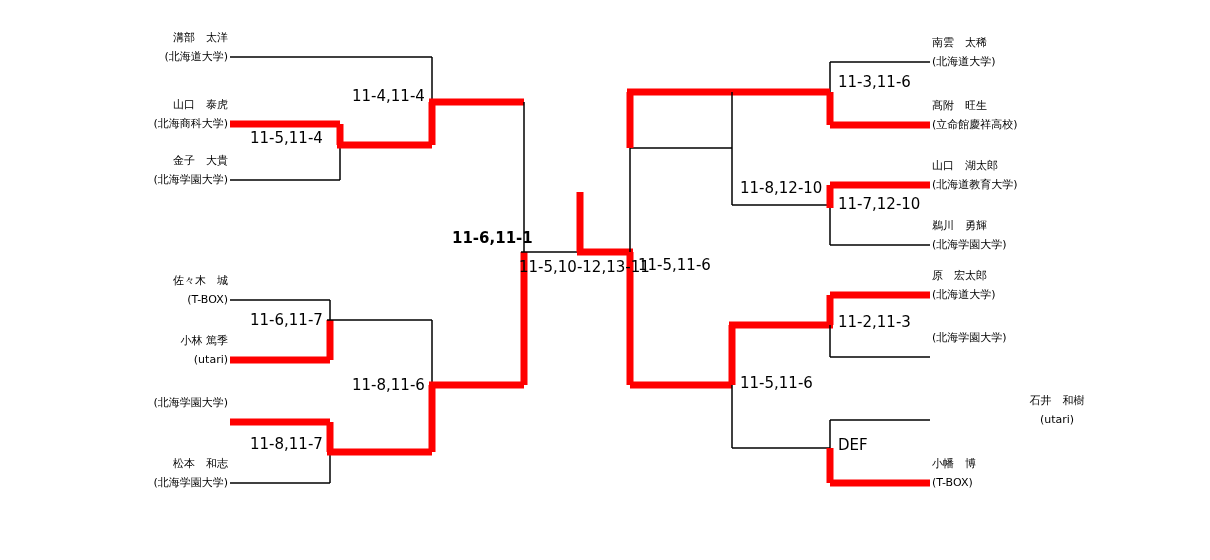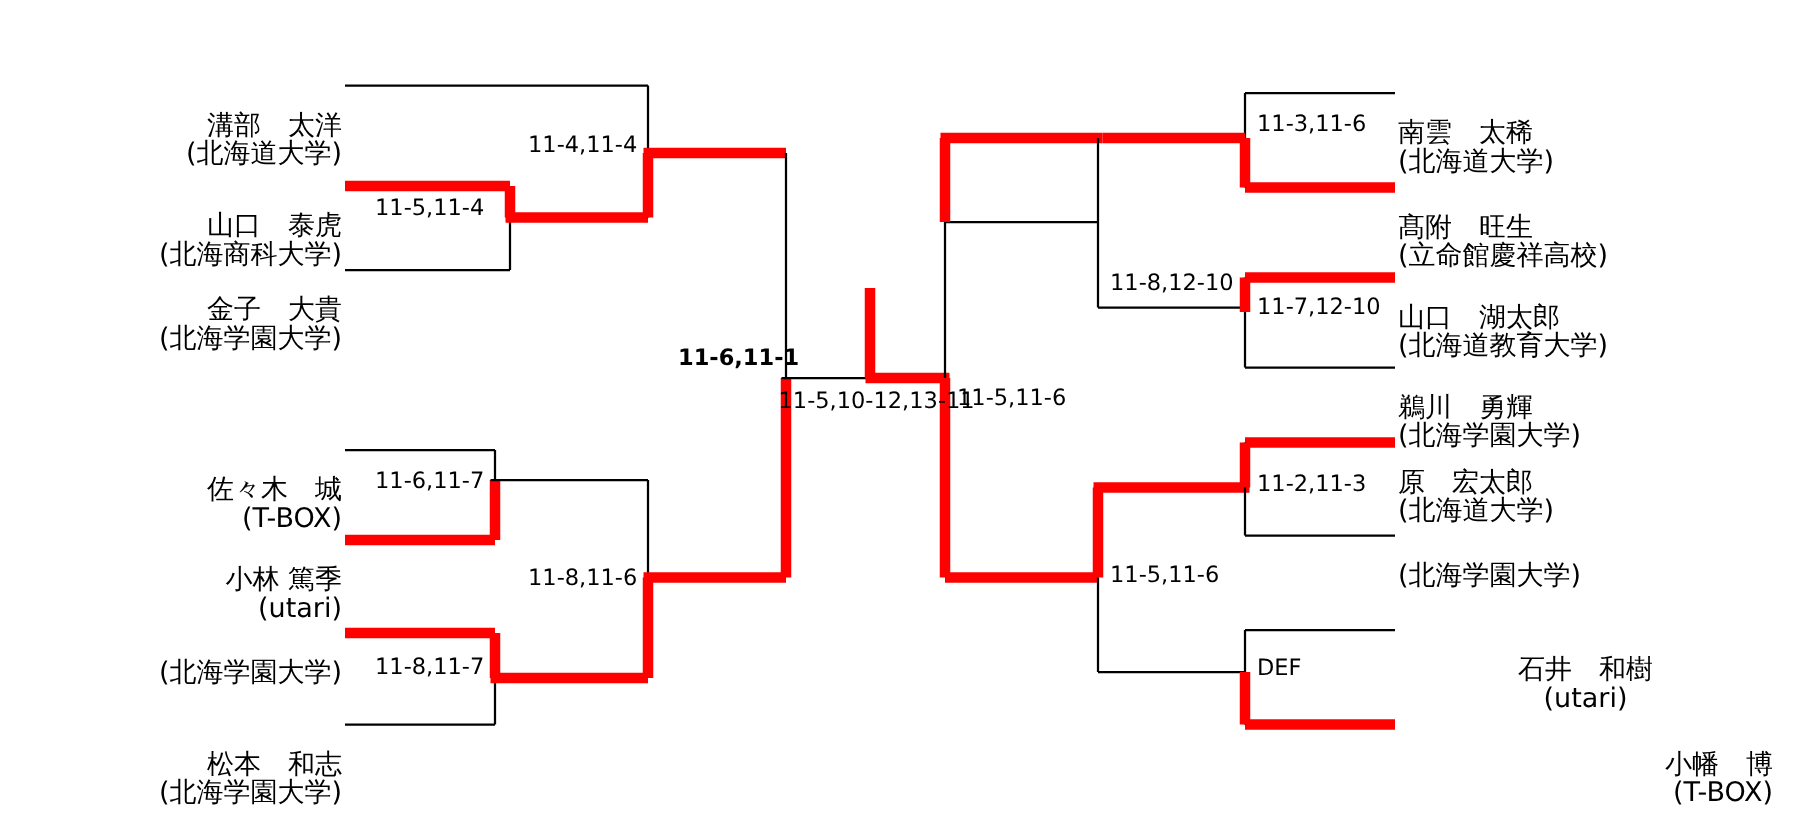--- a/index.html
+++ b/index.html
@@ -19,26 +19,25 @@
   }
   #bracket-svg {
     position: absolute;
     left: 0;
     top: 0;
     width: 1210px;
     height: 560px;
   }
   .player {
     position: absolute;
-    font-size: 18px;
+    font-size: 11px;
     line-height: 19px;
     color: #000000;
     white-space: nowrap;
     letter-spacing: 0px;
-    margin-top: 46px;
   }
   .player .pname { display: block; }
   .player .paffil { display: block; }
   .player.left {
     text-align: right;
   }
   .player.right {
     text-align: left;
   }
   .score {
@@ -191,21 +190,21 @@
 
   <div class="player right" style="left:932px; top:328px; width:250px;">
     <span class="paffil">(北海学園大学)</span>
   </div>
 
   <div class="player right" style="left:932px; top:391px; width:250px;text-align:center;">
     <span class="pname">石井　和樹</span>
     <span class="paffil">(utari)</span>
   </div>
 
-  <div class="player right" style="left:932px; top:454px; width:250px;text-align:right;">
+  <div class="player right" style="left:932px; top:454px; width:250px;">
     <span class="pname">小幡　博</span>
     <span class="paffil">(T-BOX)</span>
   </div>
 
   <div class="score" style="left:250px; top:131px;">11-5,11-4</div>
 
   <div class="score" style="left:352px; top:89px;">11-4,11-4</div>
 
   <div class="score" style="left:250px; top:313px;">11-6,11-7</div>
 

